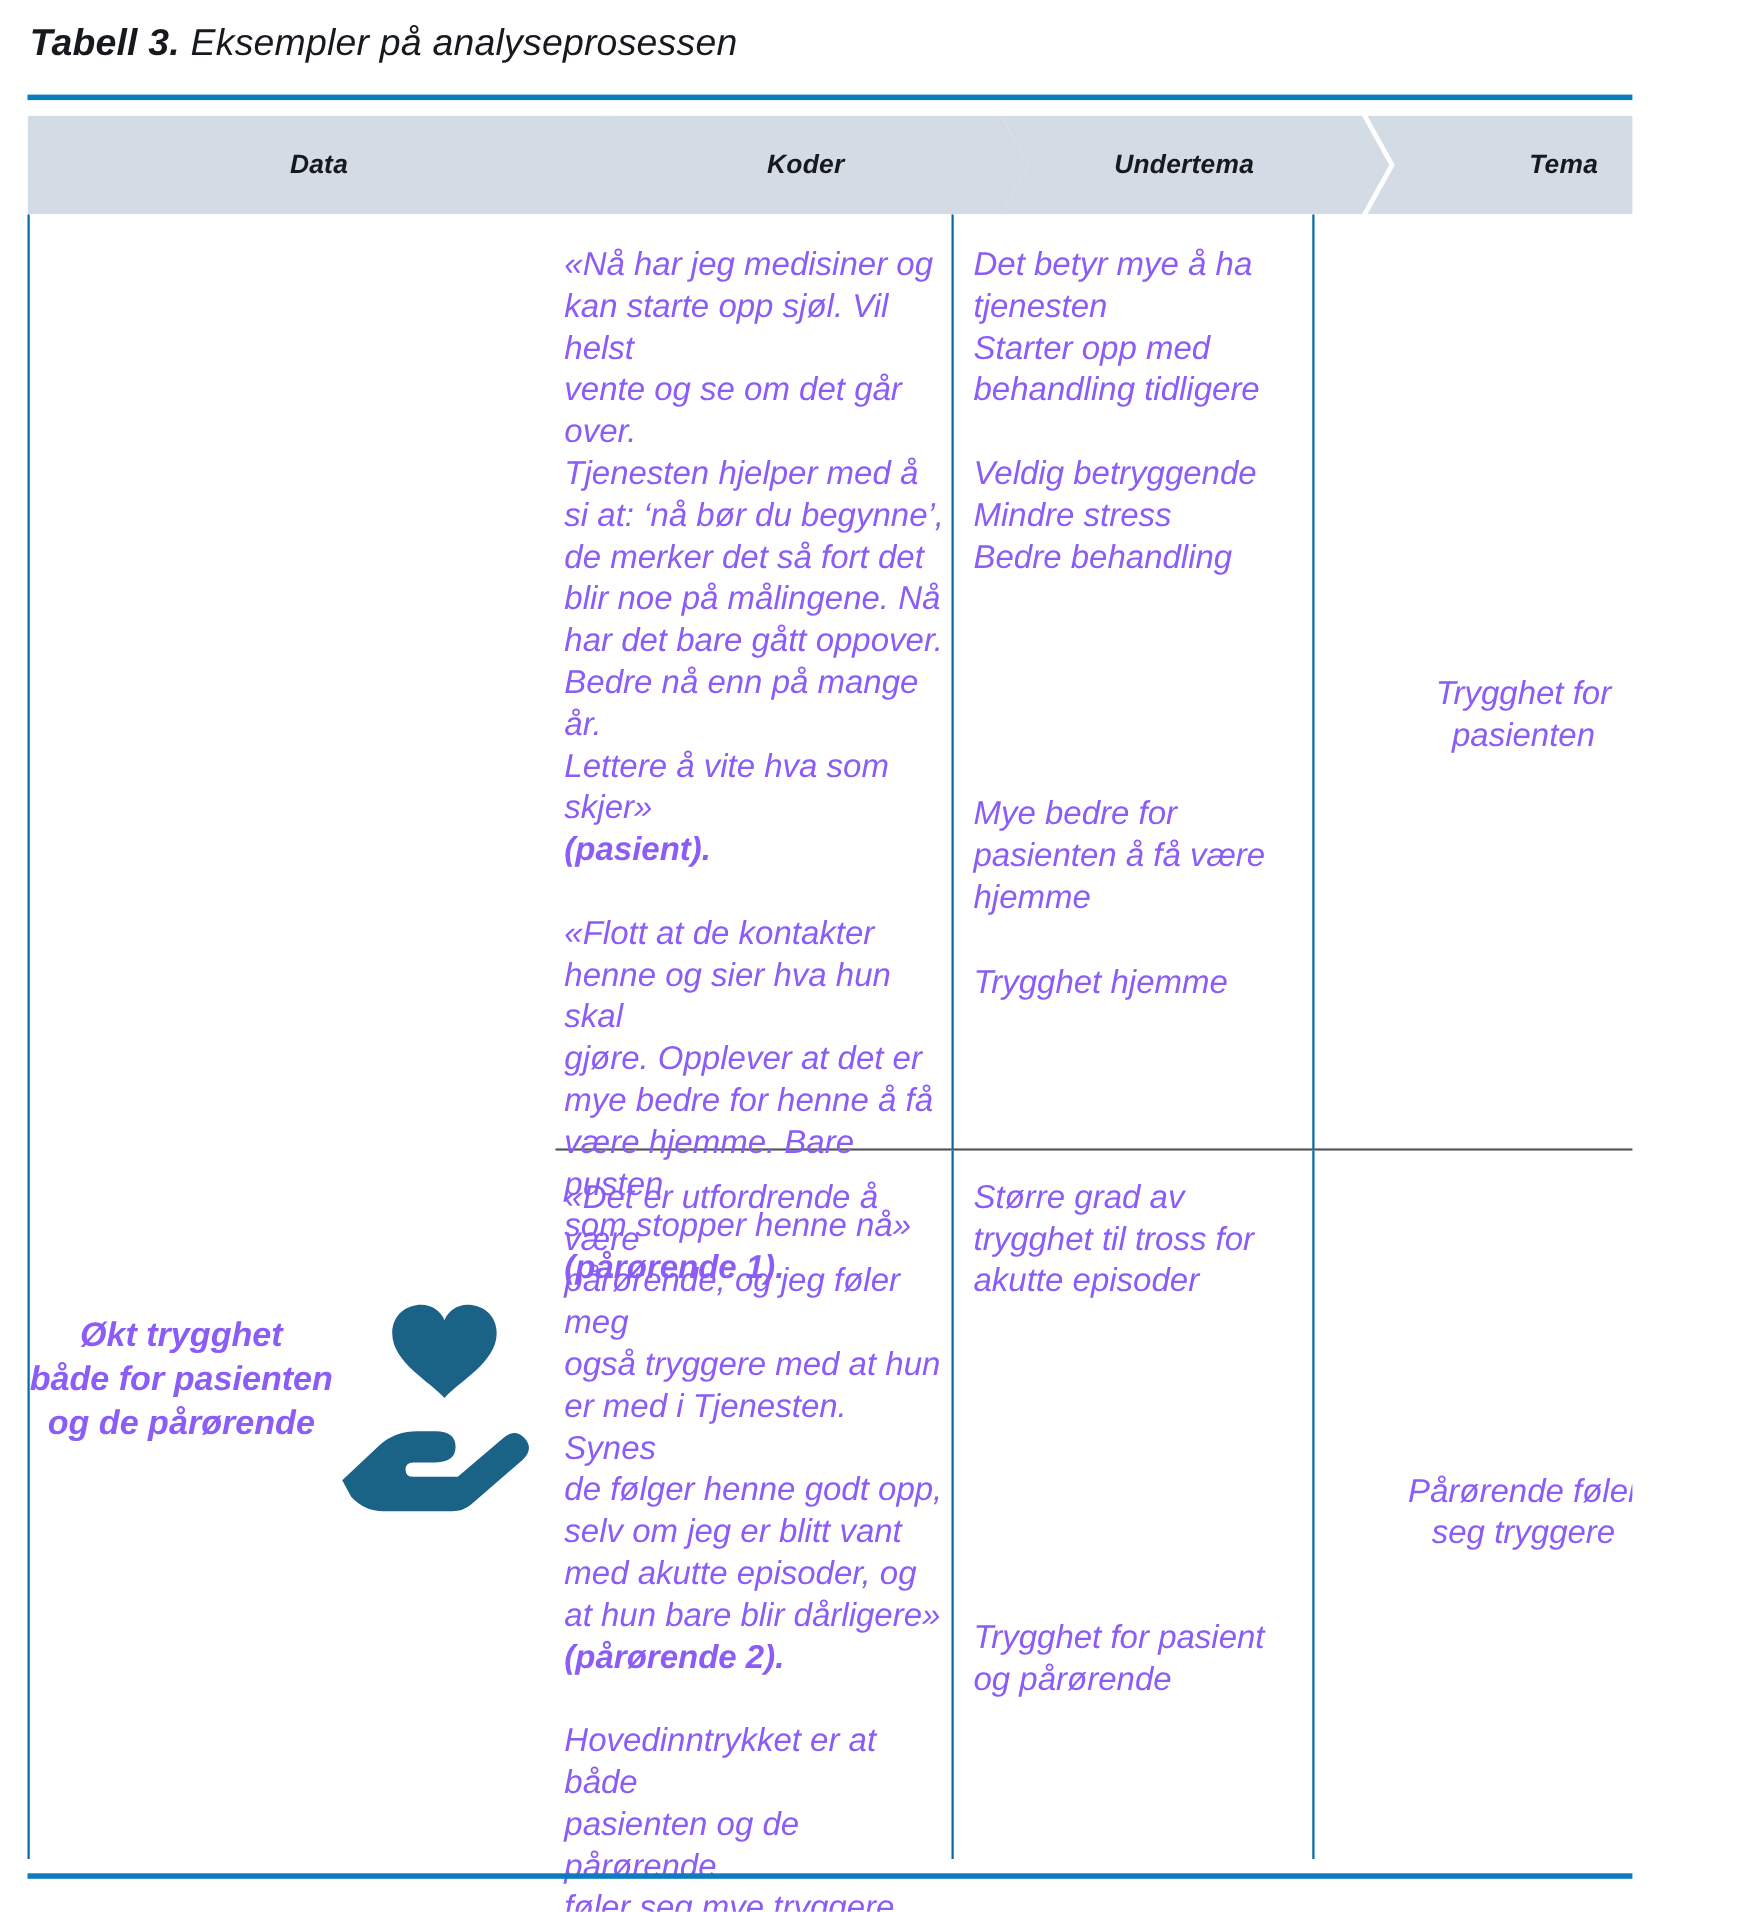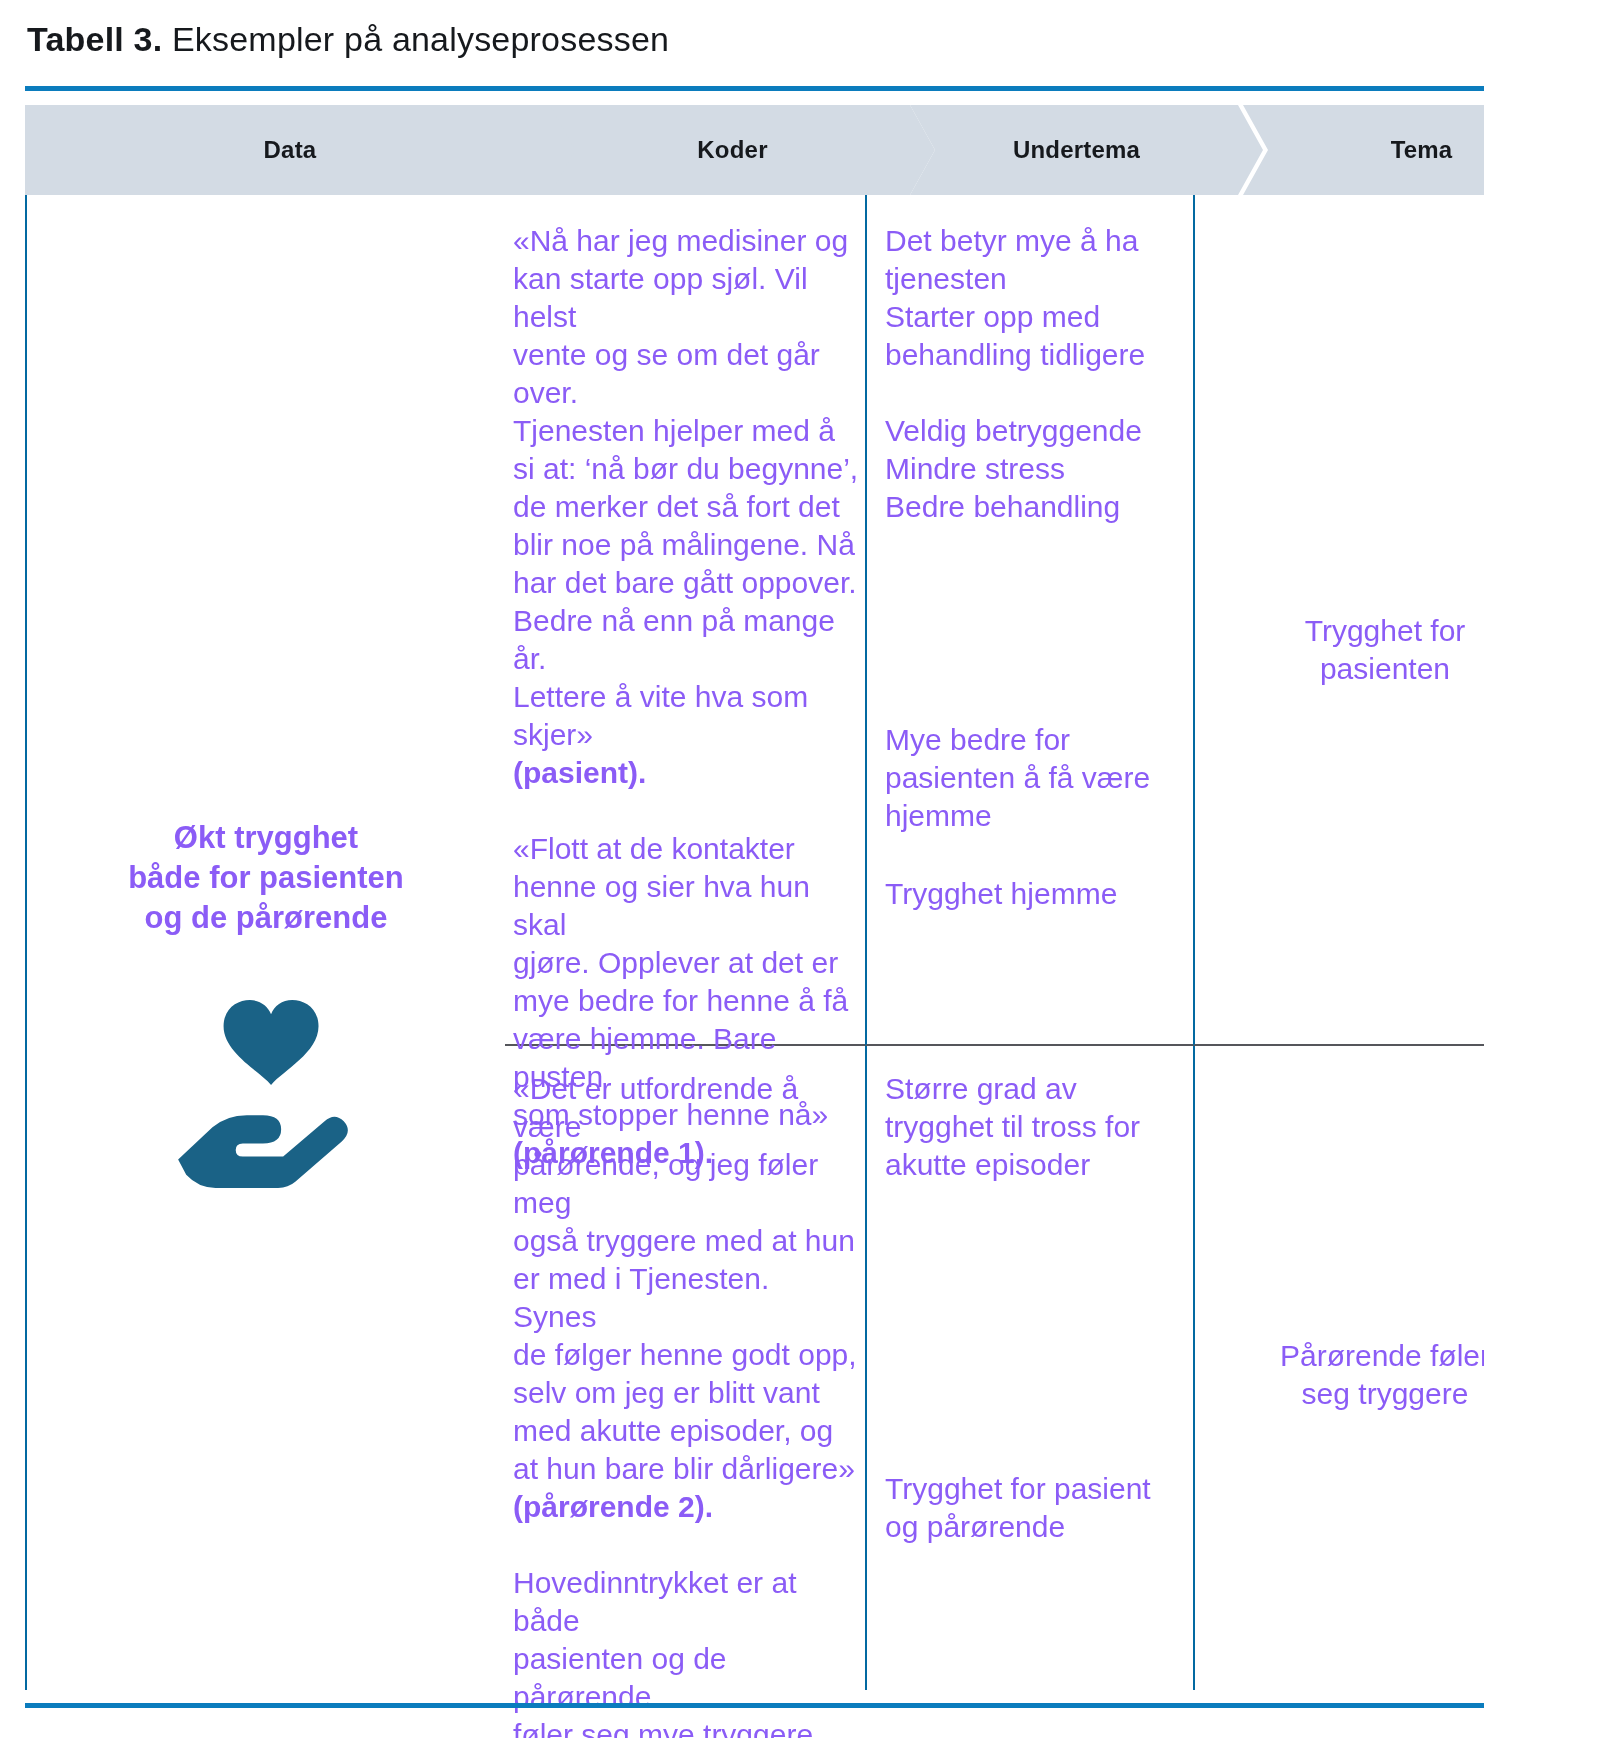--- a/index.html
+++ b/index.html
@@ -2,21 +2,21 @@
 <html><head>
 <meta charset="utf-8">
 <style>
   html,body{margin:0;padding:0;background:#ffffff;}
   body{
     width:1600px;height:1738px;
     font-family:"Liberation Sans","DejaVu Sans",sans-serif;
     color:#111418;
     -webkit-font-smoothing:antialiased;
   }
-  .page{position:relative;width:1484px;height:1738px;overflow:hidden;}
+  .page{position:relative;width:1484px;height:1738px;overflow:hidden;font-style:italic;}
 
   
   .title{
     position:absolute;left:27px;top:16px;width:1540px;
     font-size:34px;line-height:46px;color:#16191d;letter-spacing:.2px;
   }
   .title .bold{font-weight:bold;}
 
   
   .rule{position:absolute;left:25px;width:1550px;background:#0b7cbd;}
@@ -61,21 +61,21 @@
   .koder-gap-big{margin-top:195px;}
   .koder-gap-med{margin-top:40px;}
   .koder2-gap{margin-top:286px;}
 
   .cell-under{text-align:center;padding:0 6px;}
   .cell-under-1{padding-top:417px;}
   .cell-under-2{padding-top:291px;}
 
   .cell-tema{
     grid-row:1 / span 2;
-    display:flex;flex-direction:column;align-items:center;
+    display:flex;flex-direction:row;align-items:center;
     padding-top:623px;text-align:center;
   }
   .tema-text{font-weight:bold;font-size:31px;line-height:40px;}
   .tema-icon{margin-top:58px;width:192px;height:202px;}
 </style>
 </head>
 <body>
 
 <div class="page">
 

